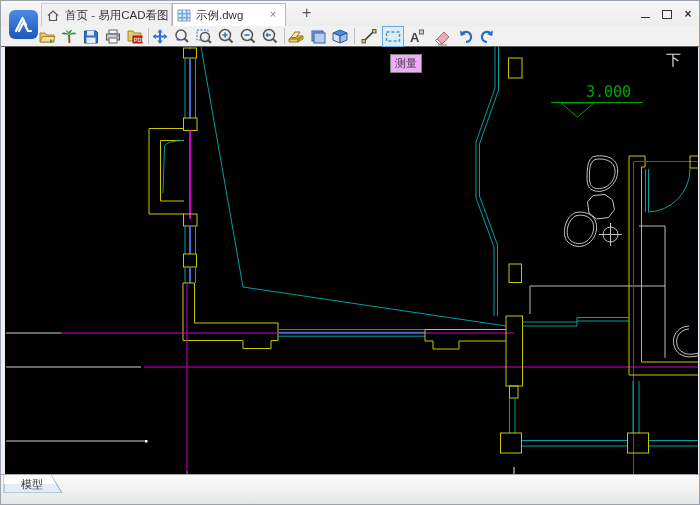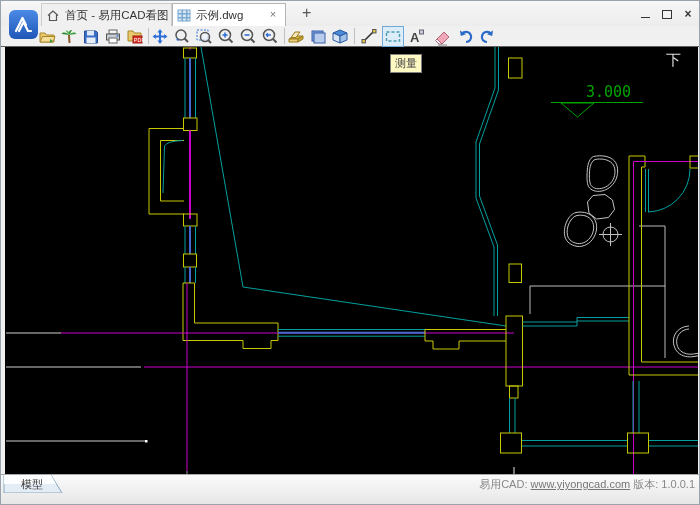--- a/index.html
+++ b/index.html
@@ -19,21 +19,21 @@
   .minimize-glyph { position:absolute; left:2px; bottom:3px; width:9px; height:0; border-top:1.5px solid #333; }
   .maximize-glyph { position:absolute; left:2px; top:2px; width:10px; height:9px; border:1.2px solid #333; }
   .close-glyph { font-size:12px; color:#333; text-align:center; line-height:13px; font-weight:bold; }
   
   .toolbar { position:absolute; left:0; top:25px; width:100%; height:21px; background:#f0f0f0; border-bottom:1px solid #606060; }
   .ticonbtn { position:absolute; top:1px; width:20px; height:19px; }
   .sep { position:absolute; top:2px; width:1px; height:16px; background:#c0c0c0; }
   .hoverbox { position:absolute; left:381px; top:0px; width:22px; height:21px; border:1px solid #70a8d8; background:#ddecf9; }
   
   .canvas { position:absolute; left:4px; top:46px; width:693px; height:441px; background:#000; overflow:hidden; }
-  .tooltip { position:absolute; left:385px; top:7px; background:#fef9c3; border:1px solid #808080; font-size:11px; color:#444; padding:1px 4px; z-index:9; }
+  .tooltip { position:absolute; left:385px; top:7px; background:#f0abfc; border:1px solid #808080; font-size:11px; color:#444; padding:1px 4px; z-index:9; }
   
   .statusbar { position:absolute; left:0; bottom:0; width:100%; height:30px; background:linear-gradient(#fbfbfb,#e6e6e6); border-top:1px solid #a8a8a8; font-size:11px; color:#888; }
   .modeltab { position:absolute; left:2px; top:0; }
   .modeltab-label { position:absolute; left:18px; top:2px; color:#333; }
   .statusright { position:absolute; right:4px; top:2px; }
   .statusright a { color:#777; }
 </style>
 </head>
 <body>
 
@@ -392,21 +392,15 @@
   </div>
 
   <div class="statusbar">
     <div class="modeltab">
       <svg width="66" height="18">
         <polygon points="1,0 48,0 59,18 1,18" fill="#e4edf5" stroke="#8aa7bf"></polygon>
         <polygon points="1,0 48,0 53,9 1,9" fill="#fdfeff" stroke="none"></polygon>
       </svg>
       <span class="modeltab-label">模型</span>
     </div>
-    <div class="statusright">
-      <span>易用CAD:</span>
-      <a href="#">www.yiyongcad.com</a>
-      <span>版本:</span>
-      <span>1.0.0.1</span>
-    </div>
   </div>
 
 </div>
 
 </body></html>

